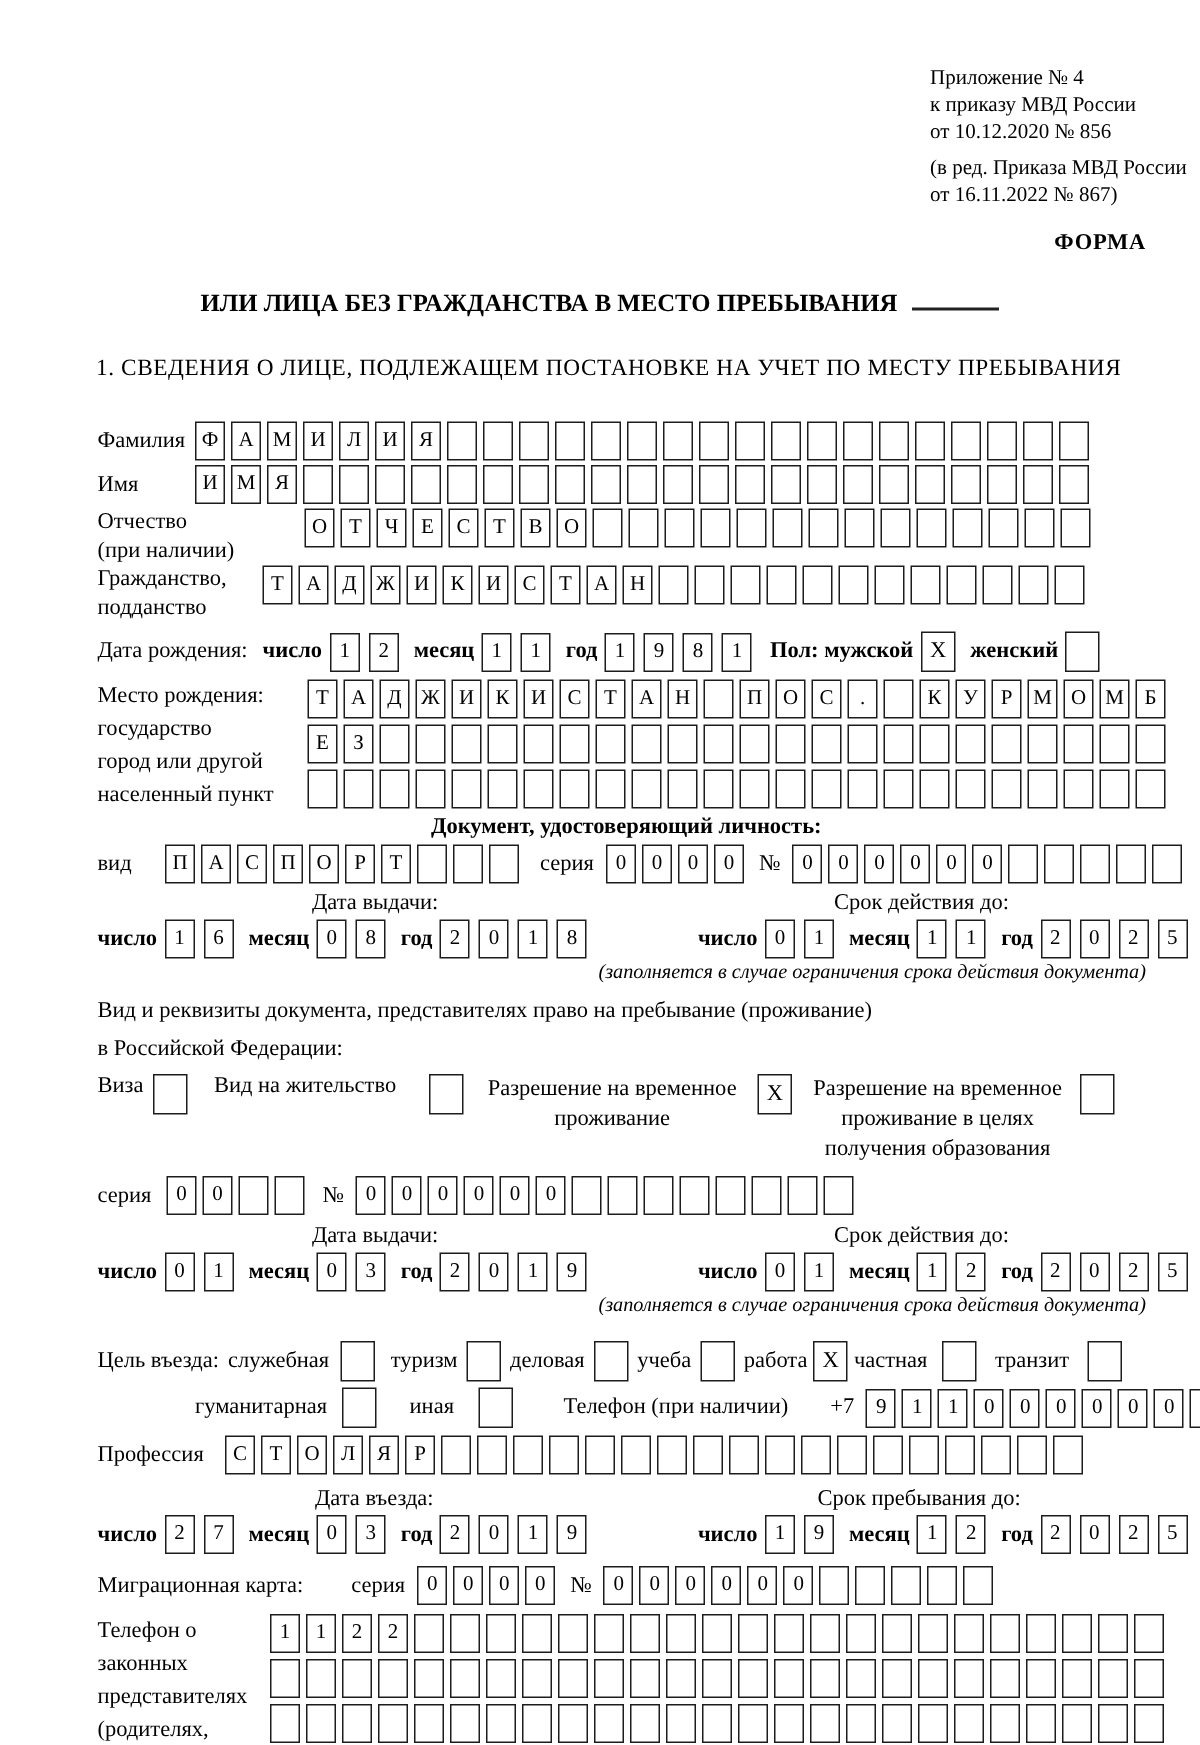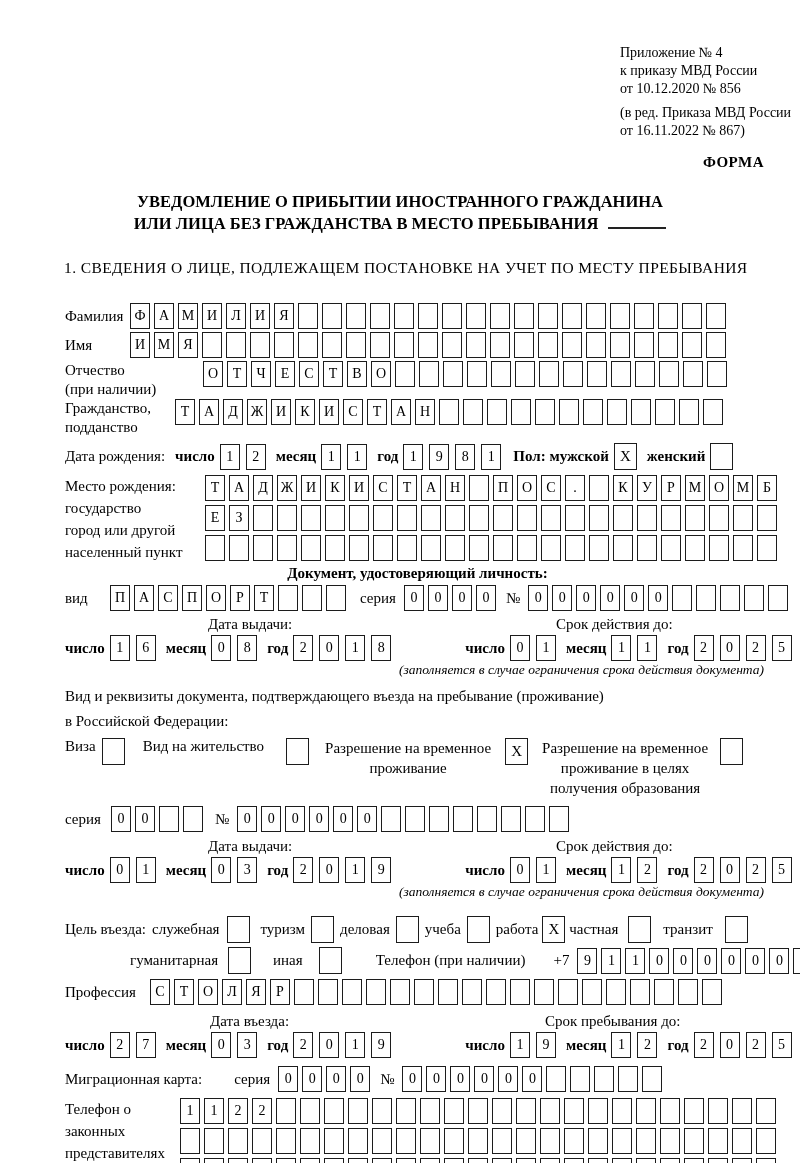--- a/index.html
+++ b/index.html
@@ -39,21 +39,20 @@
   <div class="apx">
     <div>Приложение № 4</div>
     <div>к приказу МВД России</div>
     <div>от 10.12.2020 № 856</div>
     <div class="ed">(в ред. Приказа МВД России</div>
     <div>от 16.11.2022 № 867)</div>
   </div>
   <div class="forma">ФОРМА</div>
 
   <div class="title">
-    <div>УВЕДОМЛЕНИЕ О ПРИБЫТИИ ИНОСТРАННОГО ГРАЖДАНИНА</div>
     <div><span>ИЛИ ЛИЦА БЕЗ ГРАЖДАНСТВА В МЕСТО ПРЕБЫВАНИЯ</span><span class="uline"></span></div>
   </div>
 
   <div class="sec1">1. СВЕДЕНИЯ О ЛИЦЕ, ПОДЛЕЖАЩЕМ ПОСТАНОВКЕ НА УЧЕТ ПО МЕСТУ ПРЕБЫВАНИЯ</div>
 
   <div class="row" style="margin-top:26px">
     <span class="lbl" style="width:65px">Фамилия</span>
     <span class="cells">
         <span class="cb">Ф</span>
         <span class="cb">А</span>
@@ -369,21 +368,21 @@
     <span class="dlbl">год</span>
     <span class="cells">
         <span class="cb">2</span>
         <span class="cb">0</span>
         <span class="cb">2</span>
         <span class="cb">5</span>
       </span>
   </div>
   <div class="note">(заполняется в случае ограничения срока действия документа)</div>
 
-  <div class="intro" style="margin-top:6px">Вид и реквизиты документа, подтверждающего въезда на пребывание (проживание)</div>
+  <div class="intro" style="margin-top:6px">Вид и реквизиты документа, представителях право на пребывание (проживание)</div>
   <div class="intro">в Российской Федерации:</div>
 
   <div class="row top" style="margin-top:4px">
     <span class="optlbl">Виза</span>
     <span class="cbx cbox gap6">
         <span class="cb"></span>
       </span>
     <span class="optlbl" style="margin-left:18px">Вид на жительство</span>
     <span class="cbx cbox" style="margin-left:22px">
         <span class="cb"></span>

